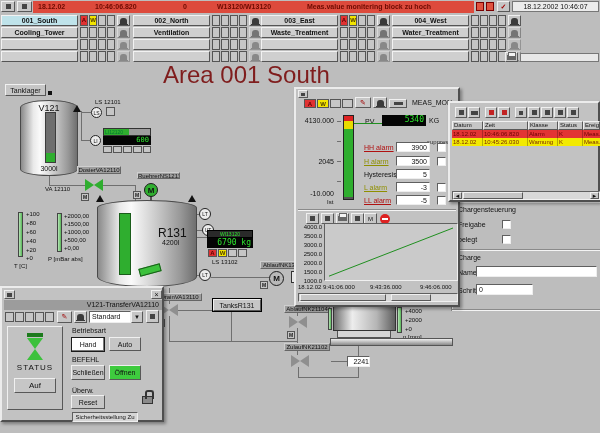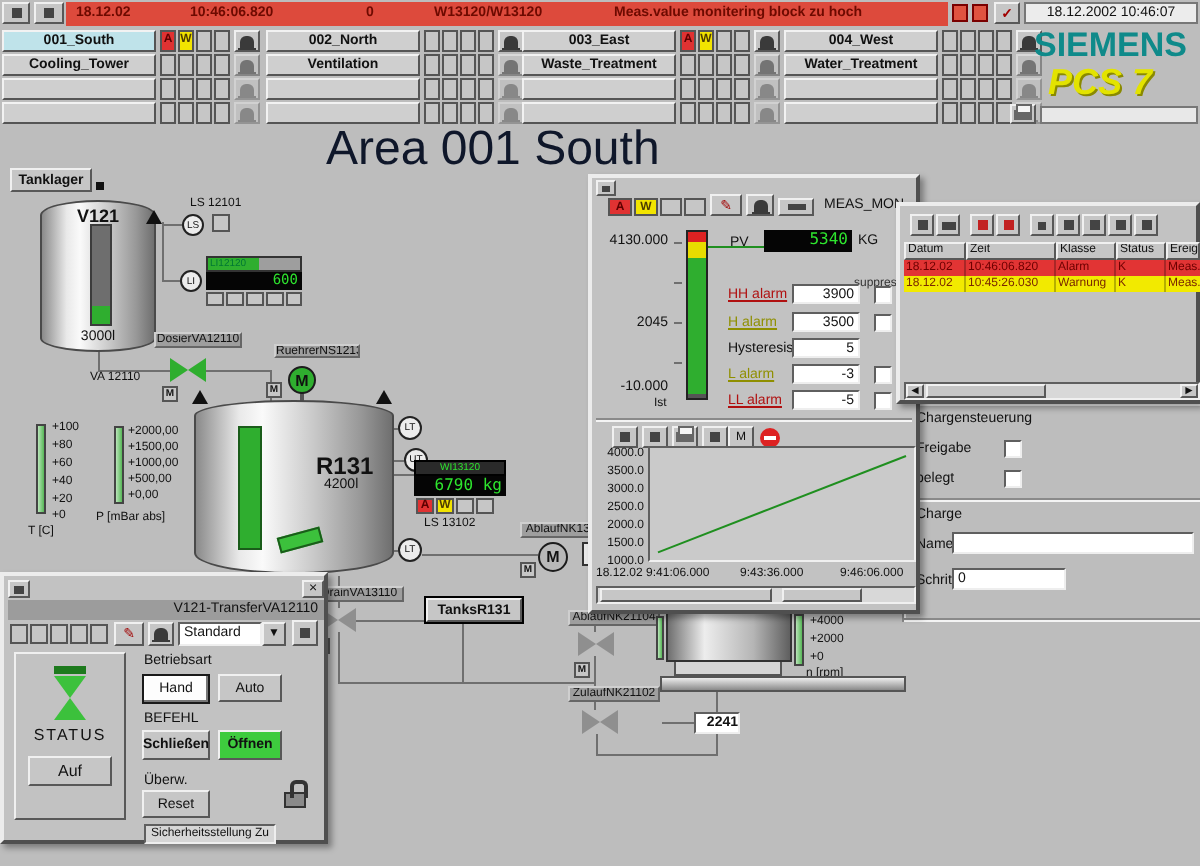--- a/index.html
+++ b/index.html
@@ -1,19 +1,19 @@
 <!DOCTYPE html>
 <html><head>
 <meta charset="utf-8">
 <style>
 *{margin:0;padding:0;box-sizing:border-box}
 body{font-family:"Liberation Sans",sans-serif;background:#888}
 #screen{position:relative;width:600px;height:433px;background:#bdbdbd;overflow:hidden;font-size:7px;color:#111}
 .a{position:absolute}
-.t6{font-size:6px}.t7{font-size:7px}.b{font-weight:bold}.ctr{text-align:center}.rt{text-align:right}
+.t6{font-size:6px}.t7{font-size:7px}.b{font-weight:normal}.ctr{text-align:center}.rt{text-align:right}
 .btn3d{background:#c6c6c6;border:1px solid;border-color:#f0f0f0 #585858 #585858 #f0f0f0;display:flex;align-items:center;justify-content:center}
 .ibox{background:#c6c6c6;border:1px solid #555;font-size:6px;text-align:center;line-height:9px;font-weight:bold}
 .red{background:#e03232;color:#5d0000}
 .yel{background:#f2e400;color:#4d3c00}
 .navbtn{width:77px;height:11px;background:#cfcfcf;border:1px solid;border-color:#f2f2f2 #555 #555 #f2f2f2;font-size:7px;font-weight:bold;text-align:center;line-height:9px;overflow:hidden}
 .active{background:#bfe3ea}
 .tag{border-radius:50%;background:#ececec;border:1px solid #222;font-size:5px;text-align:center;line-height:10px}
 .lcd{background:#050505;color:#2ee52e;font-family:"DejaVu Sans Mono",monospace;text-align:right;padding-right:2px}
 .bar-label{background:#9e9e9e;border:1px solid;border-color:#cfcfcf #666 #666 #cfcfcf;color:#111;font-size:6px;text-align:center;line-height:6px;white-space:nowrap;overflow:hidden}
 .tank{border:1px solid #4a4a4a;background:linear-gradient(90deg,#8a8a8a,#e9e9e9 22%,#fafafa 34%,#c9c9c9 60%,#989898 84%,#6f6f6f)}
@@ -199,22 +199,20 @@
     </div>
   <div class="a navbtn" style="left:392px;top:51px"></div>
   <div class="a ibox" style="left:471px;top:51px;width:8px;height:11px"></div>
   <div class="a ibox" style="left:480px;top:51px;width:8px;height:11px"></div>
   <div class="a ibox" style="left:489px;top:51px;width:8px;height:11px"></div>
   <div class="a ibox" style="left:498px;top:51px;width:8px;height:11px"></div>
   <div class="a btn3d" style="left:508px;top:51px;width:13px;height:11px;opacity:.4">
       <i class="bell"></i>
     </div>
 
-  <div class="a" style="left:517px;top:13px;width:83px;font-size:17px;font-weight:bold;color:#0f8a8a">SIEMENS</div>
-  <div class="a" style="left:524px;top:31px;width:76px;font-size:18px;font-weight:bold;font-style:italic;color:#e3e300;text-shadow:1px 1px 0 #8a8a00">PCS 7</div>
   <div class="a btn3d" style="left:505px;top:52px;width:13px;height:10px">
       <i class="printer"></i>
     </div>
   <div class="a" style="left:520px;top:53px;width:79px;height:9px;background:#e8e8e8;border:1px solid #777"></div>
 
   <div class="a pipe" style="left:81px;top:111px;width:1px;height:30px"></div>
   <div class="a pipe" style="left:82px;top:112px;width:9px;height:1px"></div>
   <div class="a pipe" style="left:82px;top:140px;width:8px;height:1px"></div>
   <div class="a pipe" style="left:49px;top:176px;width:1px;height:9px"></div>
   <div class="a pipe" style="left:49px;top:185px;width:36px;height:1px"></div>
@@ -231,21 +229,21 @@
   <div class="a pipe" style="left:169px;top:341px;width:129px;height:1px"></div>
   <div class="a pipe" style="left:178px;top:310px;width:53px;height:1px"></div>
   <div class="a pipe" style="left:231px;top:310px;width:1px;height:31px"></div>
   <div class="a pipe" style="left:297px;top:283px;width:1px;height:33px"></div>
   <div class="a pipe" style="left:297px;top:328px;width:1px;height:27px"></div>
   <div class="a pipe" style="left:298px;top:367px;width:1px;height:11px"></div>
   <div class="a pipe" style="left:298px;top:377px;width:61px;height:1px"></div>
   <div class="a pipe" style="left:358px;top:345px;width:1px;height:33px"></div>
   <div class="a pipe" style="left:331px;top:361px;width:16px;height:1px"></div>
 
-  <div class="a" style="left:163px;top:61px;font-size:24px;color:#0f172a">Area 001 South</div>
+  <div class="a" style="left:163px;top:61px;font-size:24px;color:#7f1d1d">Area 001 South</div>
   <div class="a btn3d b" style="left:5px;top:84px;width:41px;height:12px;font-size:7px">Tanklager</div>
   <div class="a" style="left:48px;top:91px;width:4px;height:4px;background:#111"></div>
 
   <div class="a tank" style="left:20px;top:100px;width:58px;height:76px;border-radius:50% 50% 50% 50% / 10% 10% 9% 9%"></div>
   <div class="a b ctr" style="left:20px;top:103px;width:58px;font-size:9px">V121</div>
   <div class="a" style="left:45px;top:112px;width:11px;height:51px;background:#6e6e6e;border:1px solid #3c3c3c">
     <div style="position:absolute;left:0;bottom:0;width:100%;height:9px;background:#2fae2f"></div>
   </div>
   <div class="a ctr" style="left:20px;top:165px;width:58px;font-size:7px">3000l</div>
   <i class="arr" style="left:73px;top:105px"></i>

